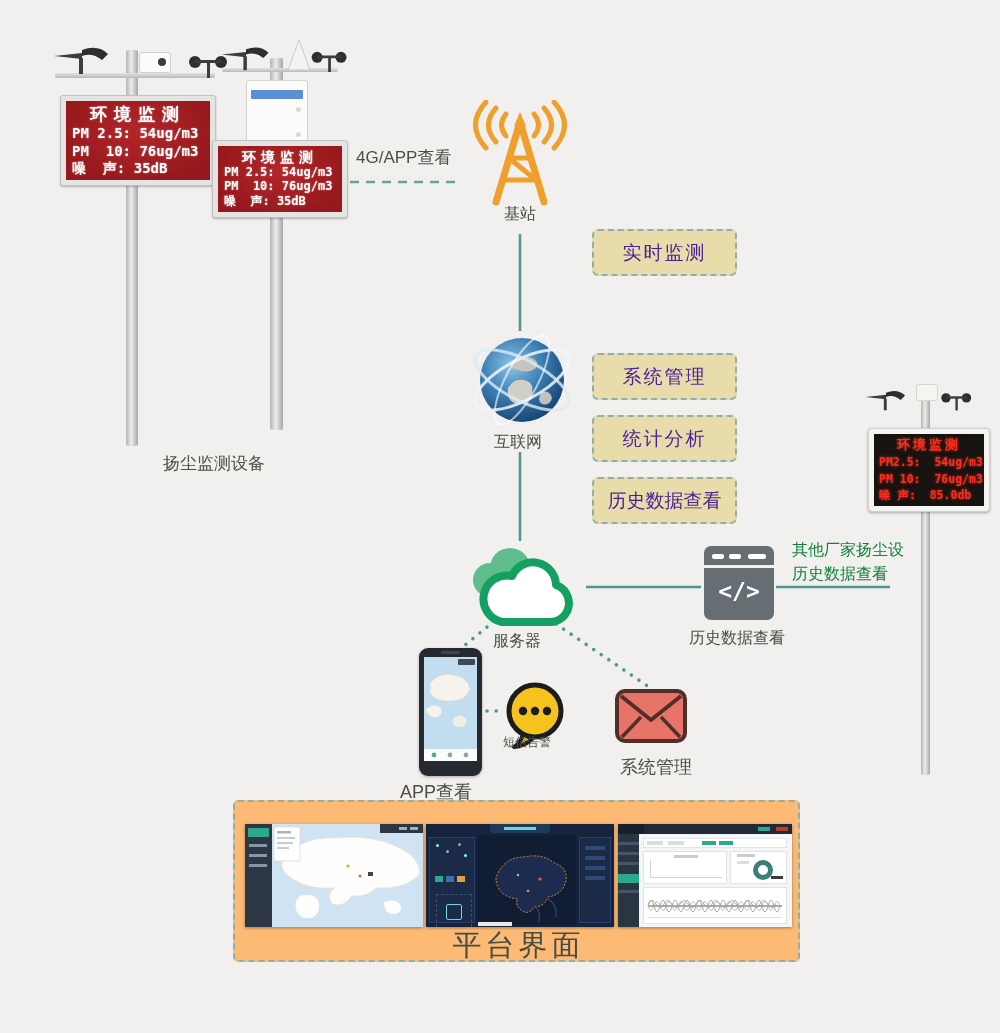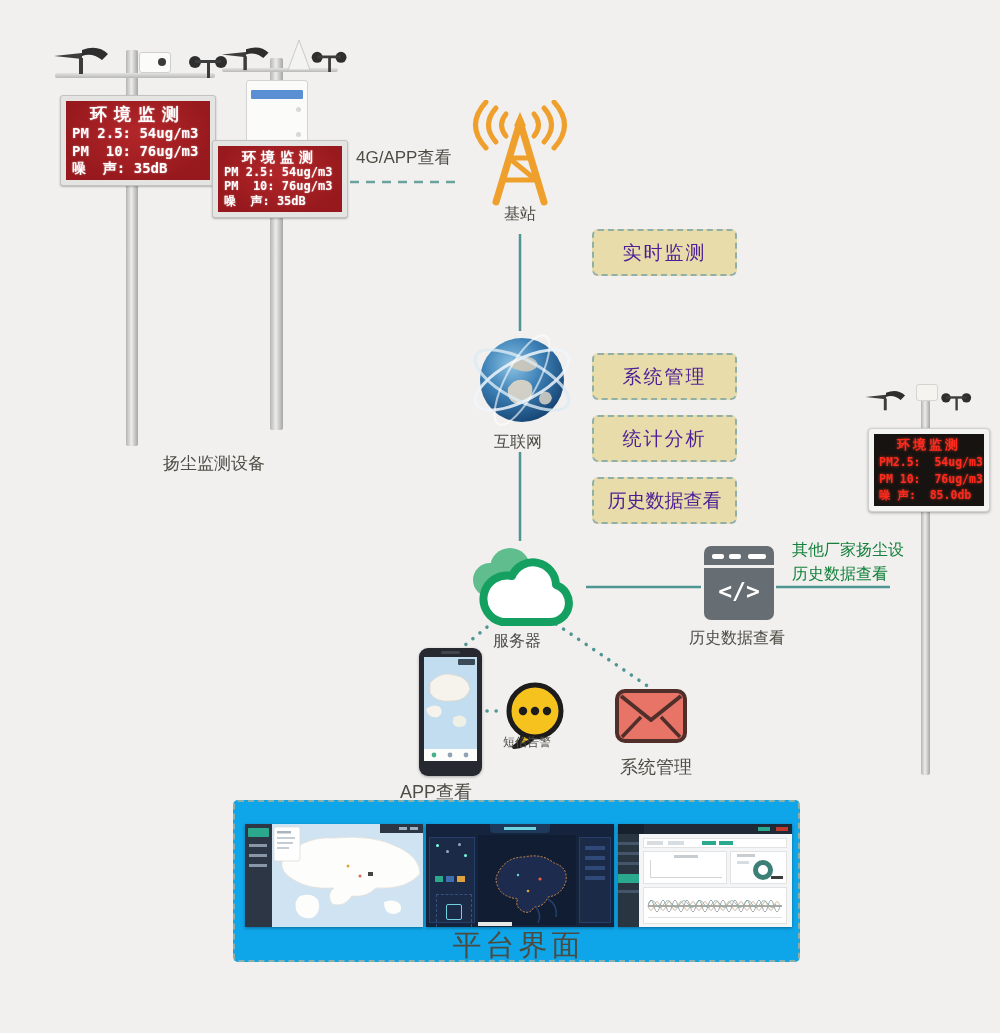--- a/index.html
+++ b/index.html
@@ -15,21 +15,21 @@
   .board .screen{width:100%;height:100%;background:radial-gradient(ellipse at 50% 40%,#b22629 0%,#97191d 75%);box-sizing:border-box;padding:3px 6px;display:flex;flex-direction:column;justify-content:space-around;}
   .led-line{white-space:pre;color:#fff;font-family:"DejaVu Sans Mono",monospace;font-weight:bold;line-height:1.15;text-shadow:0 0 2px rgba(255,255,255,.45);}
   .led-title{text-align:center;letter-spacing:7px;}
   
   .board-dark{background:#f4f4f2;border:1px solid #cfcfcd;border-radius:4px;box-shadow:0 1px 3px rgba(0,0,0,.3);padding:5px;box-sizing:border-box;}
   .board-dark .screen{width:100%;height:100%;background:#171310;box-sizing:border-box;padding:2px 5px;display:flex;flex-direction:column;justify-content:space-around;}
   .led-red{white-space:pre;color:#ff2a1e;font-family:"DejaVu Sans Mono",monospace;font-weight:bold;line-height:1.1;text-shadow:0 0 3px rgba(255,60,40,.8);}
   
   .feature-box{width:145px;height:47px;background:#e8dcab;border:2px dashed #8fafa9;border-radius:6px;display:flex;align-items:center;justify-content:center;color:#4c1d95;font-size:19px;letter-spacing:2px;box-sizing:border-box;}
   
-  .platform-panel{background:#0ea5e9;border:2px dashed #8fafa9;border-radius:5px;box-sizing:border-box;}
+  .platform-panel{background:#fdba74;border:2px dashed #8fafa9;border-radius:5px;box-sizing:border-box;}
   .shot{background:#fff;box-shadow:0 1px 3px rgba(0,0,0,.35);overflow:hidden;}
   
   .phone{background:#26292f;border-radius:9px;box-shadow:0 1px 3px rgba(0,0,0,.3);}
   
   .note-line{color:#15803d;font-size:16px;line-height:24px;}
   .code-win{background:#666d73;border-radius:7px;}
 </style>
 </head>
 <body>
 

